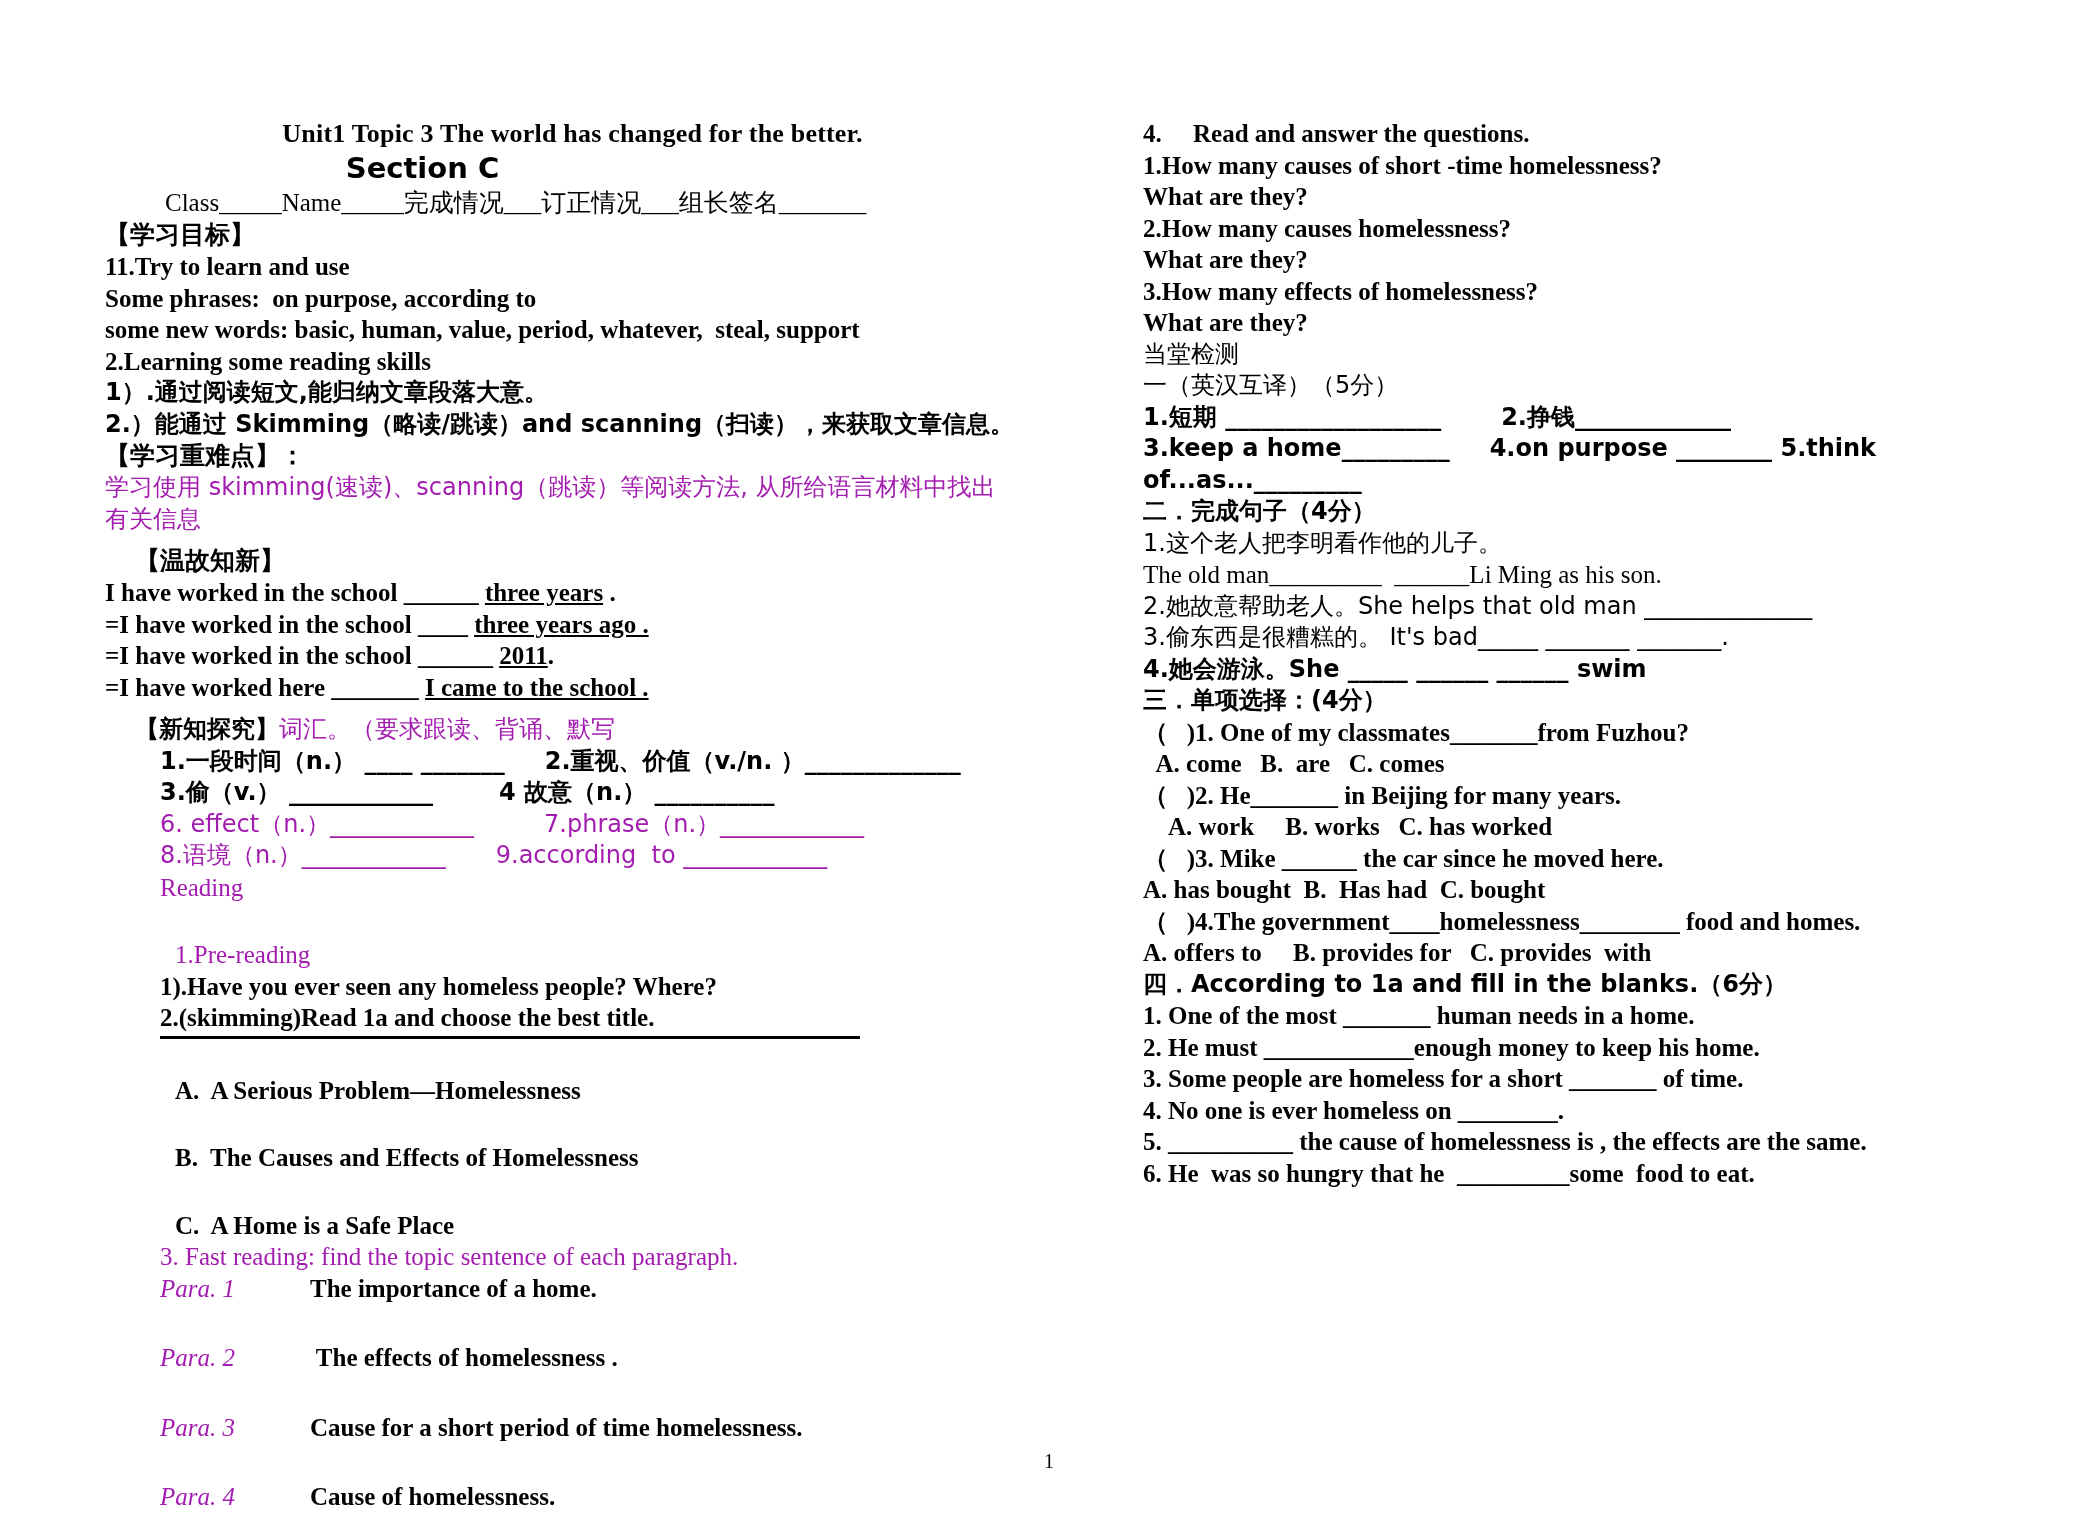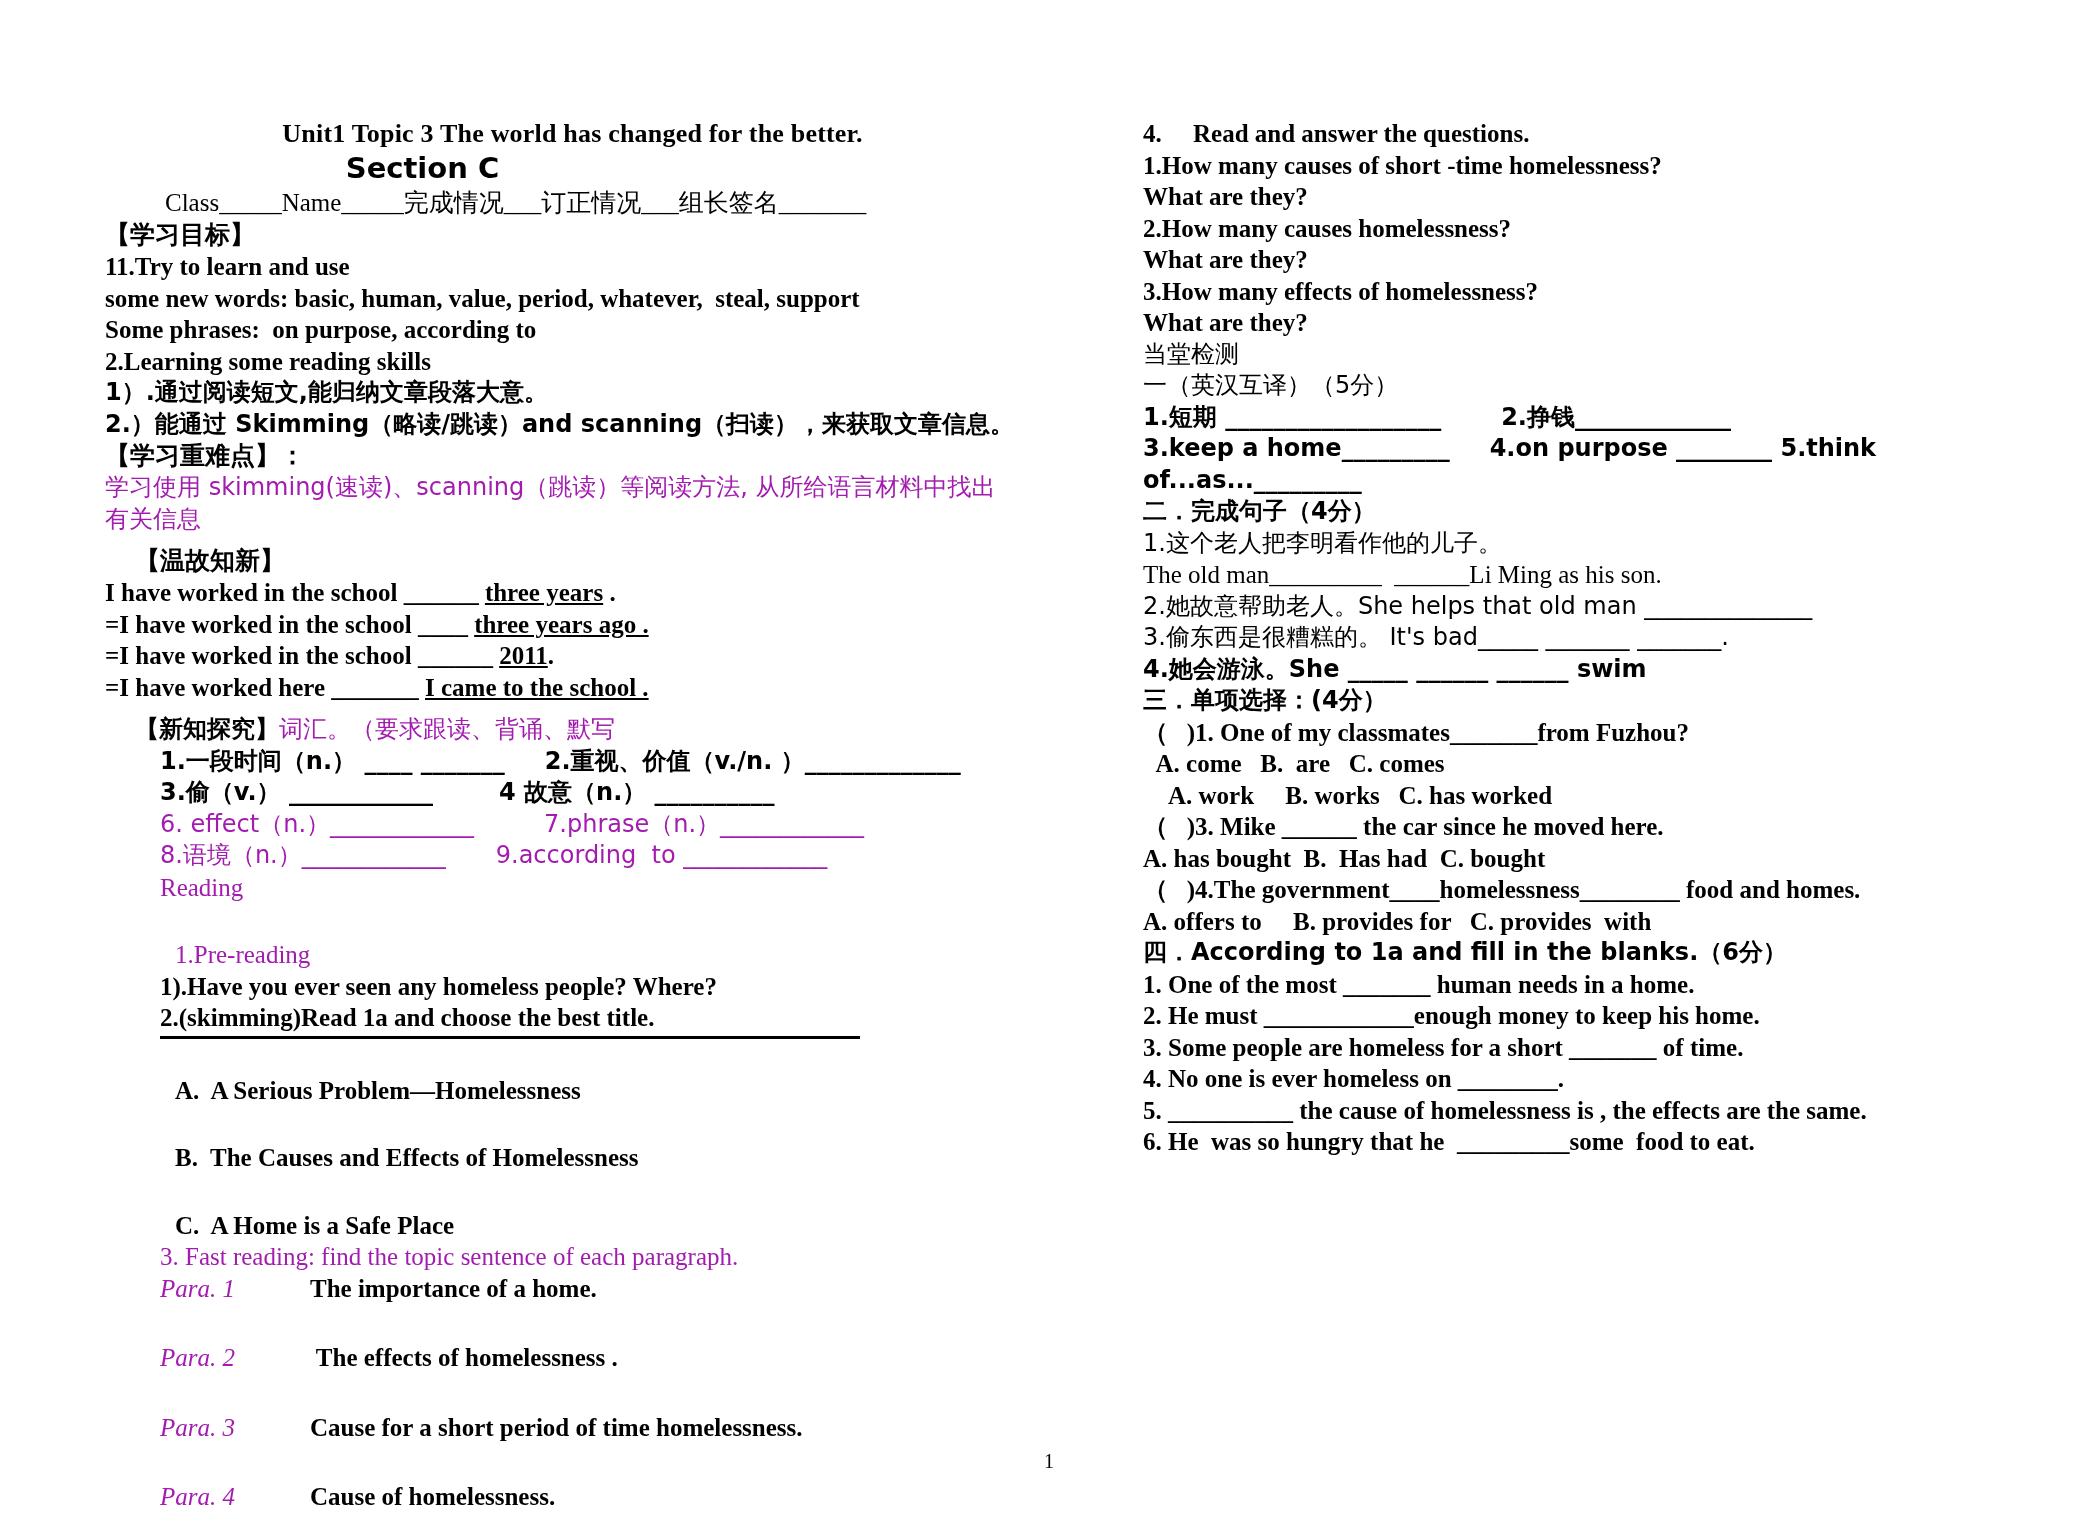--- a/index.html
+++ b/index.html
@@ -100,22 +100,22 @@
 <div class="page">
 
   <div class="col col-left">
 
     <div class="title-main">Unit1 Topic 3 The world has changed for the better.</div>
     <div class="title-sec">Section C</div>
     <div class="classline">Class_____Name_____完成情况___订正情况___组长签名_______</div>
 
     <div class="ln hdr-cn">【学习目标】</div>
     <div class="ln b">11.Try to learn and use</div>
+    <div class="ln b">Some phrases:  on purpose, according to</div>
     <div class="ln b">some new words: basic, human, value, period, whatever,  steal, support</div>
-    <div class="ln b">Some phrases:  on purpose, according to</div>
     <div class="ln b">2.Learning some reading skills</div>
     <div class="ln cnb">1）.通过阅读短文,能归纳文章段落大意。</div>
     <div class="ln cnb">2.）能通过 Skimming（略读/跳读）and scanning（扫读），来获取文章信息。</div>
 
     <div class="ln hdr-cn">【学习重难点】：</div>
     <div class="ln cn light">学习使用 skimming(速读)、scanning（跳读）等阅读方法, 从所给语言材料中找出</div>
     <div class="ln cn light">有关信息</div>
 
     <div class="ln hdr-cn indent1">【温故知新】</div>
 
@@ -177,20 +177,21 @@
     <div class="ln cn">1.这个老人把李明看作他的儿子。</div>
     <div class="ln">The old man_________  ______Li Ming as his son.</div>
     <div class="ln cn">2.她故意帮助老人。She helps that old man ______________</div>
     <div class="ln cn">3.偷东西是很糟糕的。 It's bad_____ _______ _______.</div>
     <div class="ln cnb">4.她会游泳。She _____ ______ ______ swim</div>
 
     <div class="ln cnb">三．单项选择：(4分）</div>
 
     <div class="ln b">（   )1. One of my classmates_______from Fuzhou?</div>
     <div class="ln b">  A. come   B.  are   C. comes</div>
+    <div class="ln b">（   )2. He_______ in Beijing for many years.</div>
     <div class="ln b">    A. work     B. works   C. has worked</div>
     <div class="ln b">（   )3. Mike ______ the car since he moved here.</div>
     <div class="ln b">A. has bought  B.  Has had  C. bought</div>
     <div class="ln b">（   )4.The government____homelessness________ food and homes.</div>
     <div class="ln b">A. offers to     B. provides for   C. provides  with</div>
 
     <div class="ln cnb">四．According to 1a and fill in the blanks.（6分）</div>
 
     <div class="ln b">1. One of the most _______ human needs in a home.</div>
     <div class="ln b">2. He must ____________enough money to keep his home.</div>

